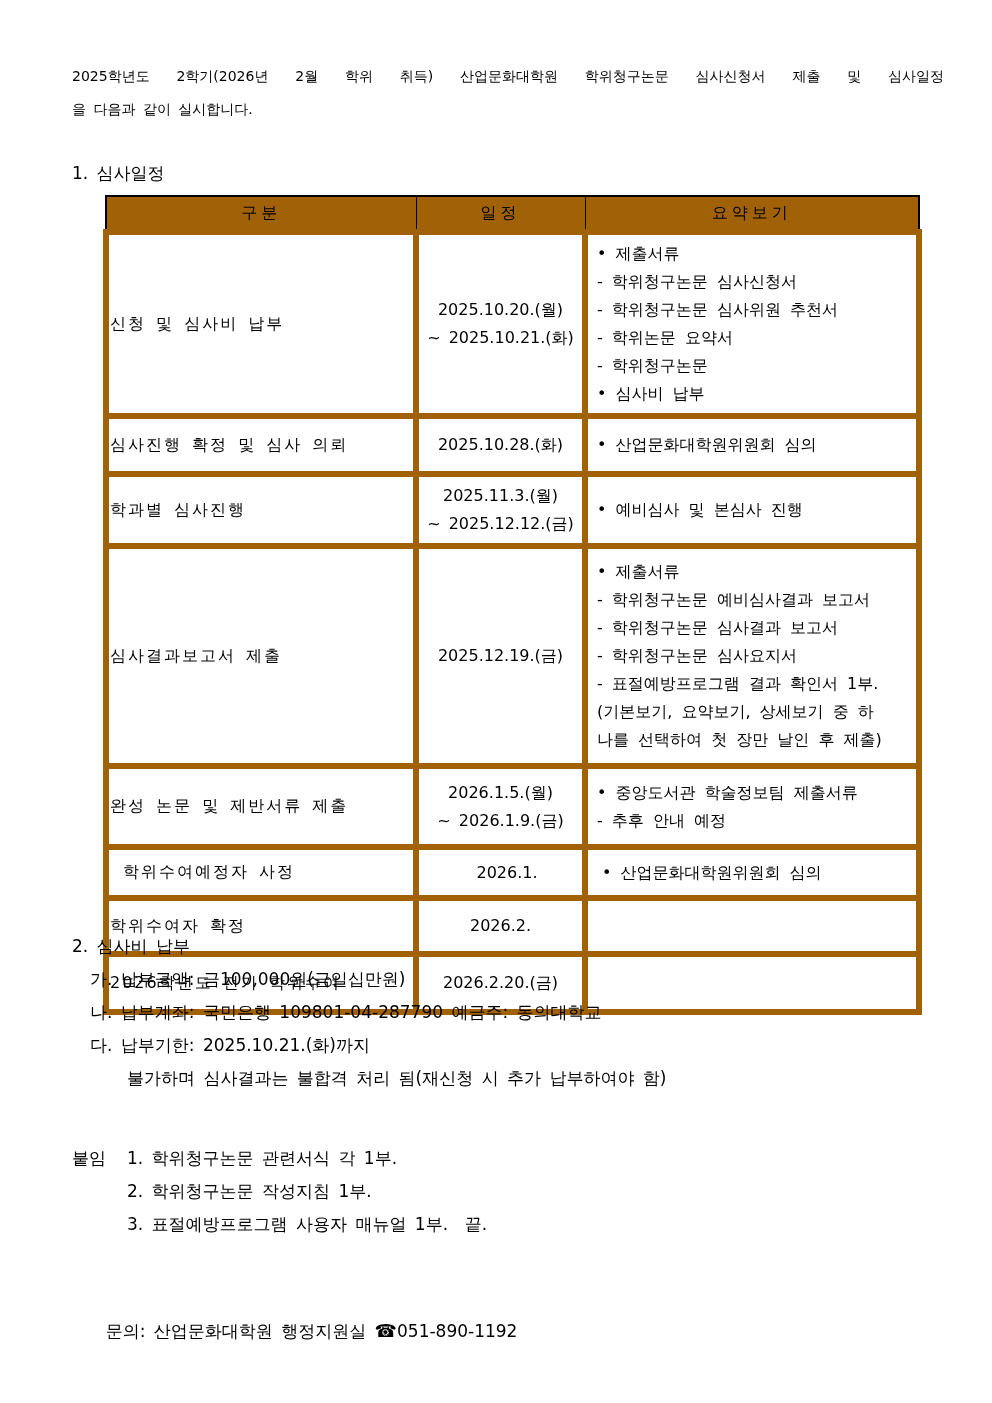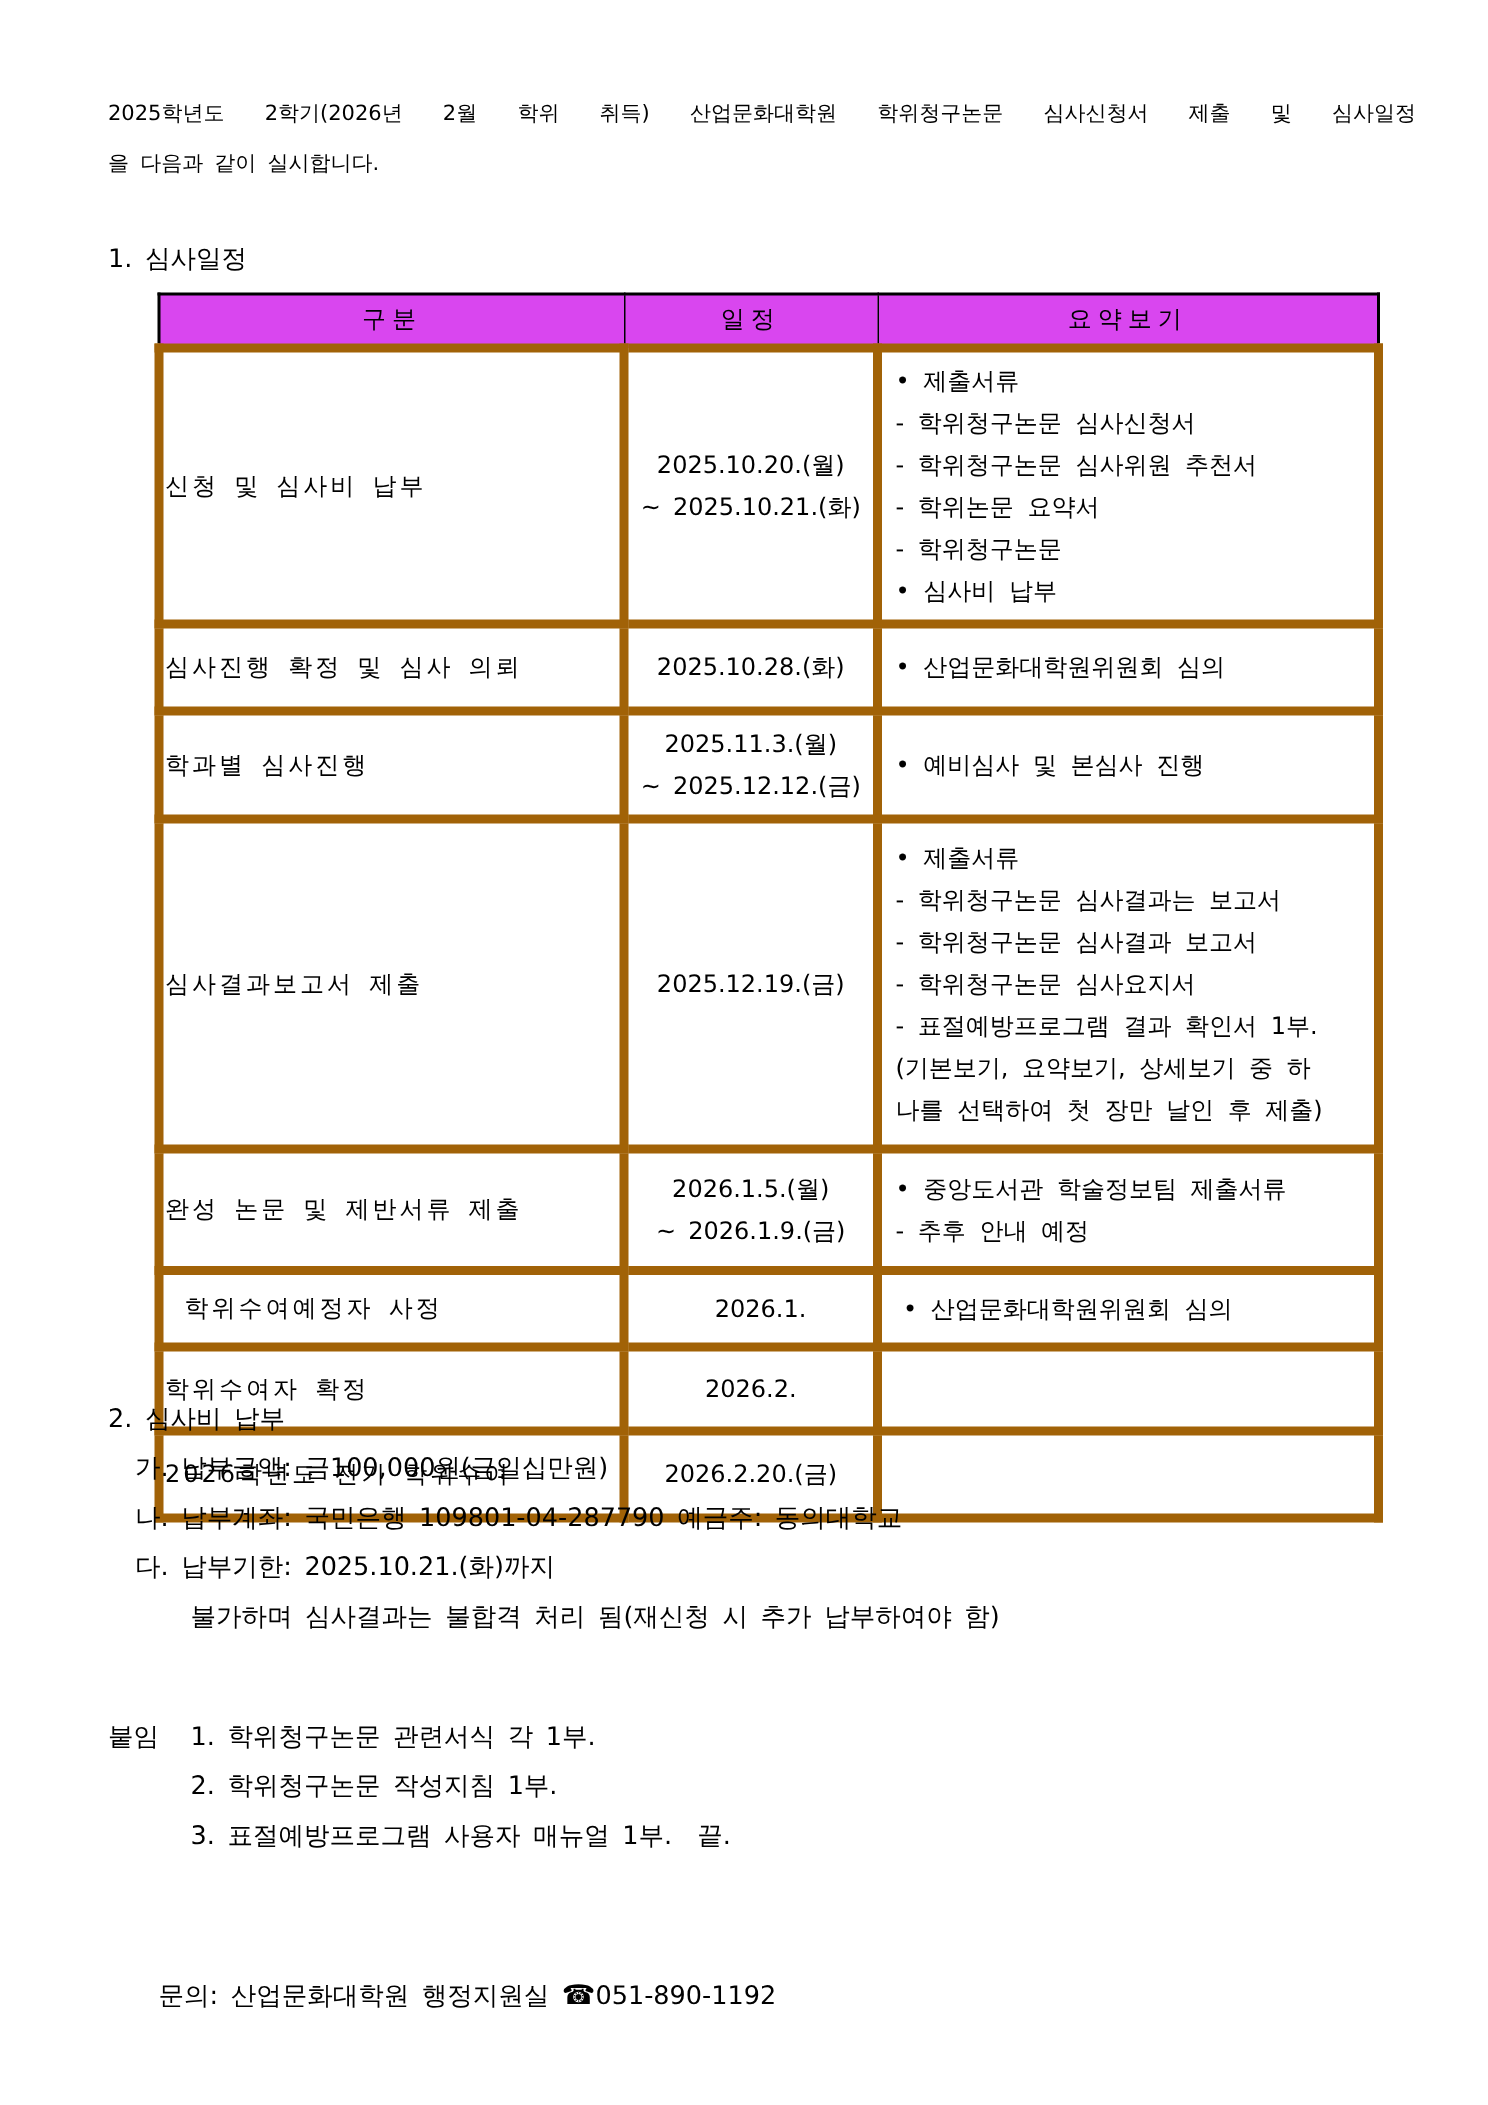--- a/index.html
+++ b/index.html
@@ -22,21 +22,21 @@
   
   .schedule-table {
     position: absolute; left: 103px; top: 195px;
     width: 813px; border-collapse: collapse; table-layout: fixed;
     font-size: 16px; border: 2px solid #000;
   }
   .schedule-table col.c1 { width: 310px; }
   .schedule-table col.c2 { width: 169px; }
   .schedule-table col.c3 { width: 334px; }
   .schedule-table th {
-    background: #d946ef;
+    background: #a16207;
     border: 1px solid #000;
     border-bottom: 5px double #000;
     height: 30px;
     font-weight: normal;
     letter-spacing: 4px;
     text-align: center; vertical-align: middle;
   }
   .schedule-table td { border: 6px solid #a16207; vertical-align: middle; }
   td.cat { text-align: left; letter-spacing: 2px; }
   td.sched { text-align: center; line-height: 28px; }
@@ -120,21 +120,21 @@
         </td>
         <td class="cont">
           <div>• 예비심사 및 본심사 진행</div>
         </td>
       </tr>
       <tr class="r3">
         <td class="cat">심사결과보고서 제출</td>
         <td class="sched">2025.12.19.(금)</td>
         <td class="cont">
           <div>• 제출서류</div>
-          <div>- 학위청구논문 심사결과는 보고서</div>
+          <div>- 학위청구논문 예비심사결과 보고서</div>
           <div>- 학위청구논문 심사결과 보고서</div>
           <div>- 학위청구논문 심사요지서</div>
           <div>- 표절예방프로그램 결과 확인서 1부.</div>
           <div>(기본보기, 요약보기, 상세보기 중 하</div>
           <div>나를 선택하여 첫 장만 날인 후 제출)</div>
         </td>
       </tr>
       <tr class="r4">
         <td class="cat">완성 논문 및 제반서류 제출</td>
         <td class="sched">

